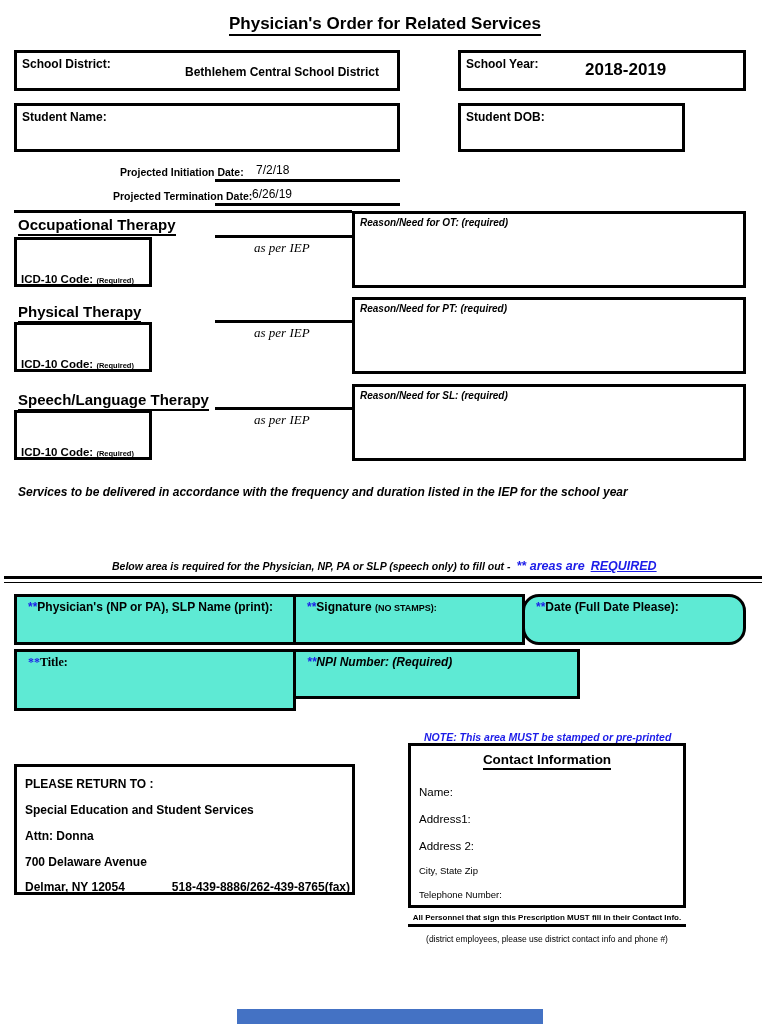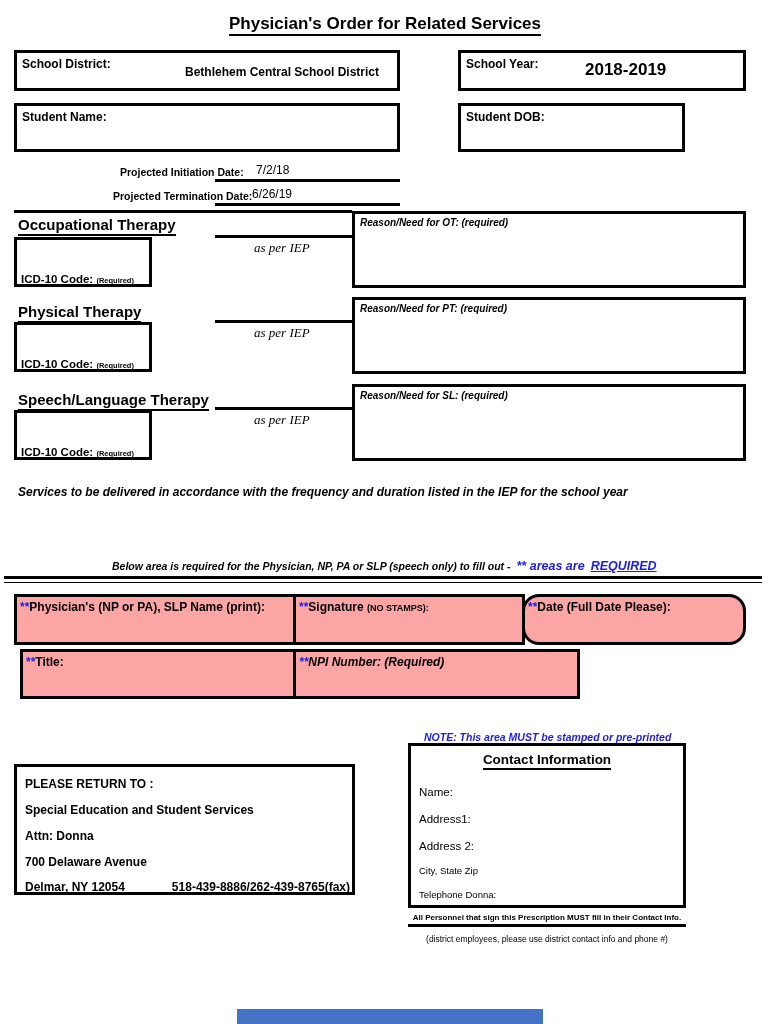--- a/index.html
+++ b/index.html
@@ -42,21 +42,21 @@
 
   #services-note { left:18px; top:485px; font-size:12px; font-weight:bold; font-style:italic; }
 
   #required-note { left:112px; top:559px; font-size:10.5px; font-weight:bold; font-style:italic; white-space:nowrap; }
   #required-note .big-blue { font-size:12.5px; color:#1c1ce8; margin-left:6px; }
   #required-note .req-underline { text-decoration:underline; margin-left:6px; }
 
   #double-rule { left:4px; top:576px; width:758px; height:7px;
     border-top:3px solid #000; border-bottom:1px solid #000; }
 
-  .sig-cell { position:absolute; border:3px solid #000; background:#fca5a5; }
+  .sig-cell { position:absolute; border:3px solid #000; background:#5eead4;padding-left:8px; }
   .sig-label { font-size:12px; font-weight:bold; padding:3px 3px; }
   .sig-sub { font-size:9px; }
   .ast { color:#1c1ce8; font-weight:bold; }
 
   #stamp-note { left:424px; top:731px; font-size:10.5px; font-weight:bold; font-style:italic; color:#1c1ce8; }
 
   #contact-heading { top:6px; left:0; width:100%; text-align:center; font-size:13.5px; font-weight:bold; }
   #contact-heading span { border-bottom:2px solid #000; padding-bottom:1px; }
   .contact-field { position:absolute; left:8px; font-size:11.5px; }
   .contact-field.sm { font-size:9.5px; }
@@ -160,38 +160,38 @@
 <div class="sig-cell" style="left:14px; top:594px; width:282px; height:51px;">
   <div class="sig-label"><span class="ast">**</span><span>Physician's (NP or PA), SLP Name (print):</span></div>
 </div>
 <div class="sig-cell" style="left:293px; top:594px; width:232px; height:51px;">
   <div class="sig-label"><span class="ast">**</span><span>Signature </span><span class="sig-sub">(NO STAMPS):</span></div>
 </div>
 <div class="sig-cell" style="left:522px; top:594px; width:224px; height:51px;border-radius:17px;">
   <div class="sig-label"><span class="ast">**</span><span>Date (Full Date Please):</span></div>
 </div>
 
-<div class="sig-cell" style="left:20px; top:649px; width:282px; height:50px;">
+<div class="sig-cell" style="left:14px; top:649px; width:282px; height:62px;font-family:Liberation Serif, serif;">
   <div class="sig-label"><span class="ast">**</span><span>Title:</span></div>
 </div>
 <div class="sig-cell" style="left:293px; top:649px; width:287px; height:50px;">
   <div class="sig-label i"><span class="ast">**</span><span>NPI  Number: (Required)</span></div>
 </div>
 
 <div id="stamp-note" class="abs">NOTE:  This area MUST be stamped or pre-printed</div>
 
 <div class="box" style="left:408px; top:743px; width:278px; height:165px;">
   <div id="contact-heading" class="abs">
     <span>Contact Information</span>
   </div>
   <div class="contact-field" style="top:40px;">Name:</div>
   <div class="contact-field" style="top:67px;">Address1:</div>
   <div class="contact-field" style="top:94px;">Address 2:</div>
   <div class="contact-field sm" style="top:119px;">City, State Zip</div>
-  <div class="contact-field sm" style="top:143px;">Telephone Donna:</div>
+  <div class="contact-field sm" style="top:143px;">Telephone Number:</div>
 </div>
 
 <div class="box" style="left:14px; top:764px; width:341px; height:131px;">
   <div class="return-line" style="top:10px;">PLEASE RETURN TO :</div>
   <div class="return-line" style="top:36px;">Special Education and Student Services</div>
   <div class="return-line" style="top:62px;">Attn:  Donna</div>
   <div class="return-line" style="top:88px;">700 Delaware Avenue</div>
   <div class="return-line" style="top:113px; width:325px; display:flex; justify-content:space-between;">
     <span>Delmar, NY 12054</span>
     <span>518-439-8886/262-439-8765(fax)</span>

